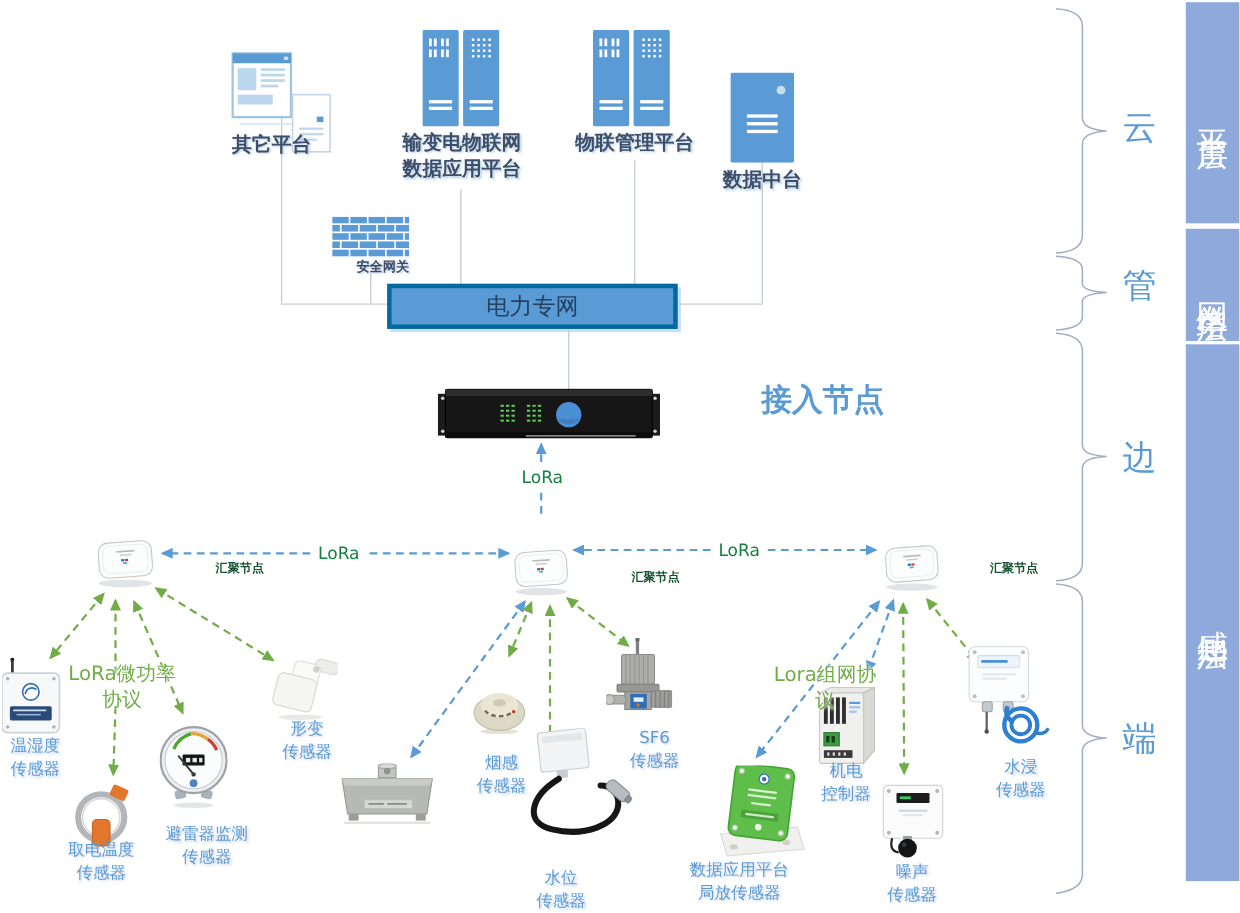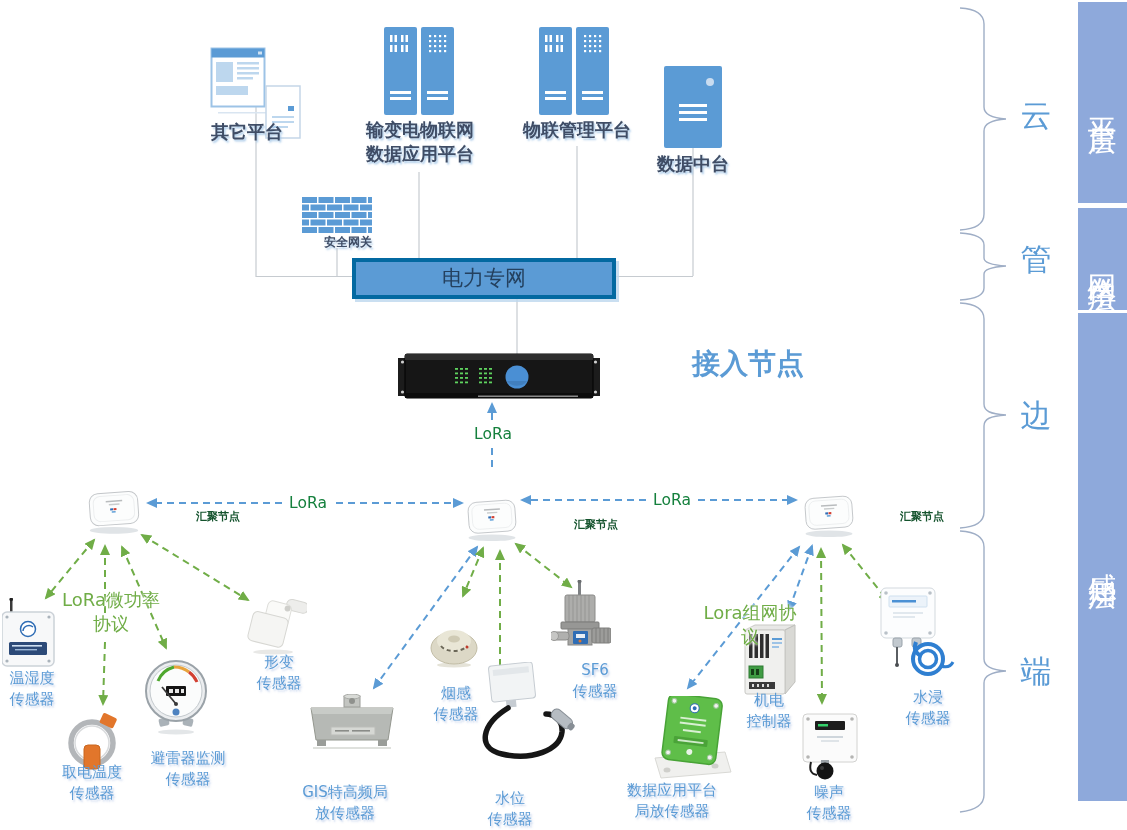--- a/index.html
+++ b/index.html
@@ -473,42 +473,38 @@
     <span class="l1">接入节点</span>
   </div>
   <div class="lora-lbl" style="left:468px;top:425px;width:50px">LoRa</div>
 
   <div class="agg-lbl" style="left:156px;top:509px;width:84px">汇聚节点</div>
   <div class="agg-lbl" style="left:534px;top:517px;width:84px">汇聚节点</div>
   <div class="agg-lbl" style="left:860px;top:509px;width:84px">汇聚节点</div>
   <div class="lora-lbl" style="left:284px;top:494px;width:48px">LoRa</div>
   <div class="lora-lbl" style="left:648px;top:491px;width:48px">LoRa</div>
 
-  <div class="g-lbl" style="left:56px;top:588px;width:110px">LoRa微功率协议</div>
+  <div class="g-lbl" style="left:56px;top:600px;width:110px">LoRa微功率协议</div>
   <div class="g-lbl" style="left:700px;top:601px;width:100px">Lora组网协议</div>
 
   <div class="lbl" style="left:0px;top:668px;width:64px">
     <span>温湿度</span>
     <span>传感器</span>
   </div>
   <div class="lbl" style="left:50px;top:762px;width:84px">
     <span>取电温度</span>
     <span>传感器</span>
   </div>
   <div class="lbl" style="left:138px;top:748px;width:100px">
     <span>避雷器监测</span>
     <span>传感器</span>
   </div>
   <div class="lbl" style="left:246px;top:652px;width:66px">
     <span>形变</span>
     <span>传感器</span>
-  </div>
-  <div class="lbl" style="left:293px;top:782px;width:104px">
-    <span>GIS特高频局</span>
-    <span>放传感器</span>
   </div>
   <div class="lbl" style="left:424px;top:683px;width:64px">
     <span>烟感</span>
     <span>传感器</span>
   </div>
   <div class="lbl" style="left:478px;top:788px;width:64px">
     <span>水位</span>
     <span>传感器</span>
   </div>
   <div class="lbl" style="left:563px;top:660px;width:64px">

